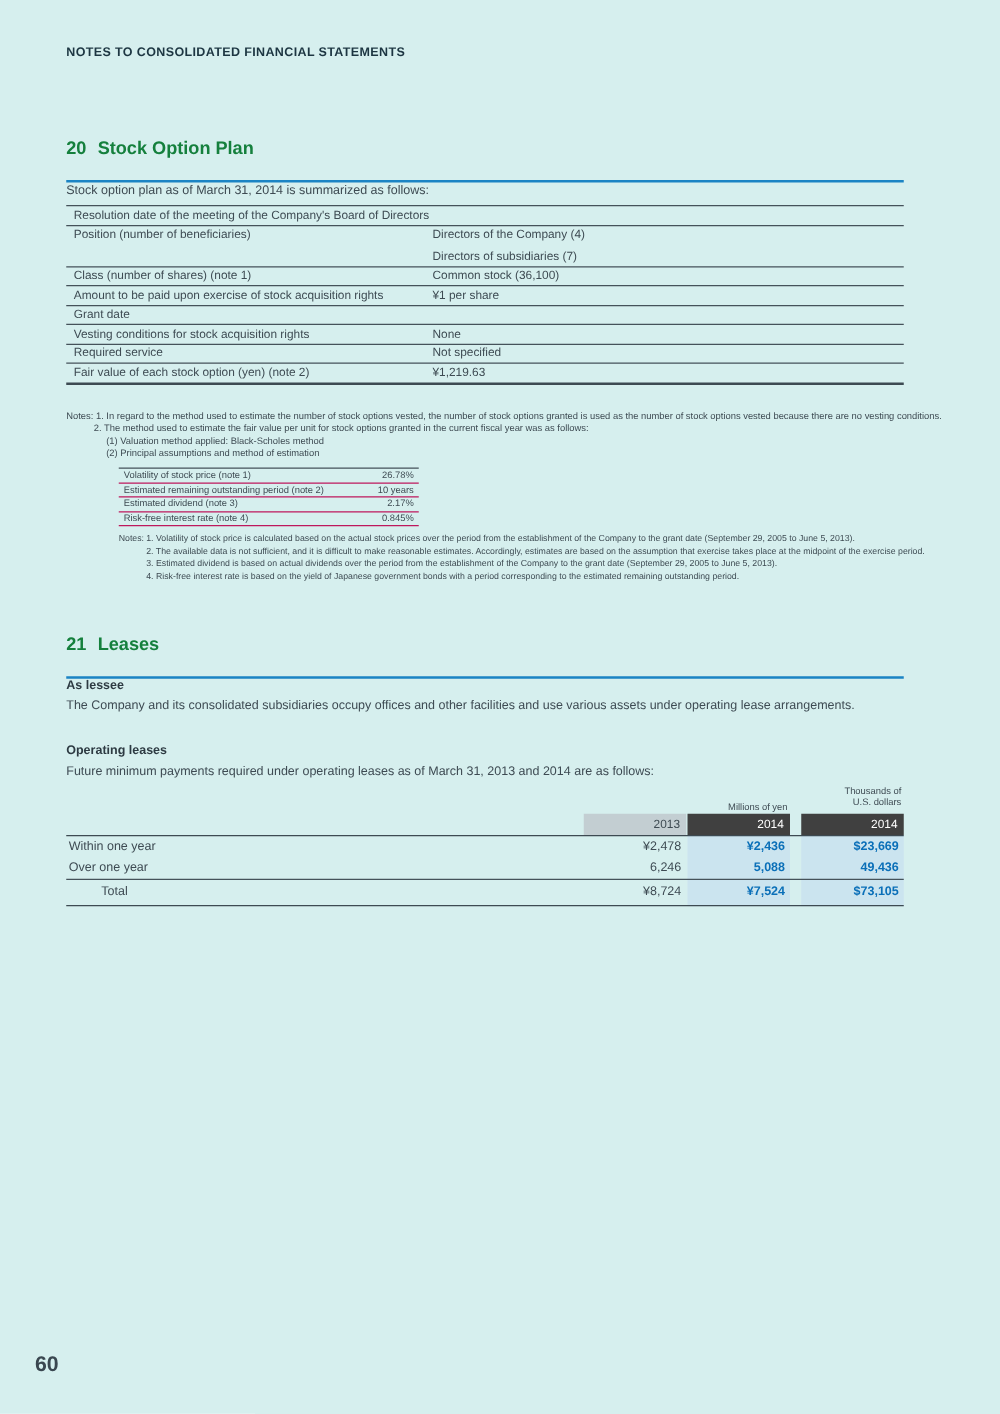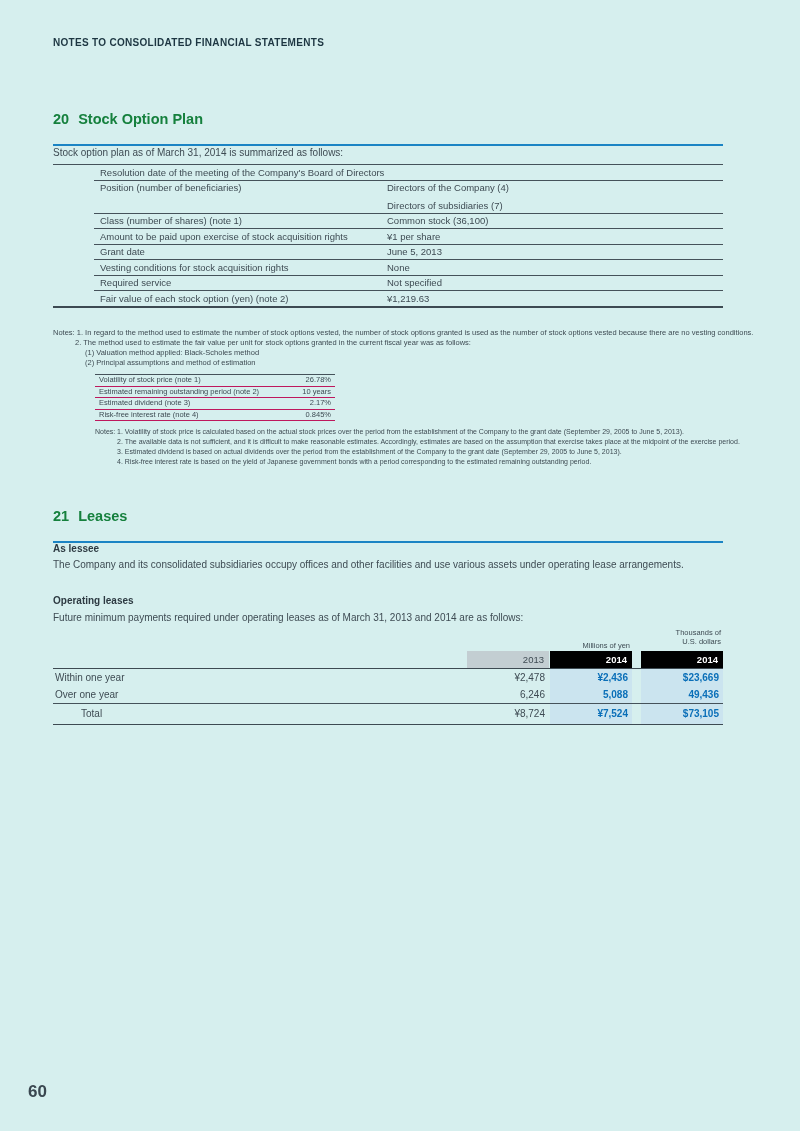--- a/index.html
+++ b/index.html
@@ -12,21 +12,21 @@
   .sec-title { position:absolute; left:53px; width:670px; font-size:14.5px; font-weight:bold; color:#15803d; padding-bottom:17px; border-bottom:2px solid #1b84c4; }
   .sec-title .num { margin-right:9px; }
   .sec20 { top:111px; }
   .sec21 { top:508px; }
 
   .body-text { position:absolute; left:53px; font-size:10px; color:#3e4b53; white-space:nowrap; }
   .bold-sub { font-weight:bold; color:#2d3a42; }
 
   
   .plan-table { position:absolute; left:53px; top:164px; width:670px; border-top:1.2px solid #45525a; border-bottom:2px solid #3d4a52; }
-  .plan-row { display:flex; border-bottom:1px solid #45525a; padding:1.5px 0; font-size:9.5px; line-height:11.5px;margin-left:41px; }
+  .plan-row { display:flex; border-bottom:1px solid #45525a; padding:1.5px 0; font-size:9.5px; line-height:11.5px; }
   .plan-row:last-child { border-bottom:none; }
   .plan-label { width:293px; flex:none; padding-left:6px; }
   .plan-value { flex:1; }
   .plan-value .v2 { margin-top:6px; }
 
   
   .notes-block { position:absolute; font-size:7.5px; line-height:10px; color:#3e4b53; white-space:nowrap; }
   .notes-1 { left:53px; top:328px; }
   .notes-1 .sub { padding-left:22px; }
   .notes-1 .sub2 { padding-left:32px; }
@@ -38,21 +38,21 @@
   .assume-table { position:absolute; left:95px; top:374px; width:240px; border-top:1px solid #45525a; font-size:7.5px; line-height:8.5px; }
   .assume-row { display:flex; justify-content:space-between; padding:1px 4px; border-bottom:1px solid #be185d; }
   .assume-row .val { text-align:center; }
 
   
   .lease-table { position:absolute; left:53px; top:628px; width:670px; height:100px; }
   .unit-usd { position:absolute; right:2px; top:0; text-align:right; font-size:7.5px; line-height:9px; }
   .unit-yen { position:absolute; left:0; top:13px; width:577px; text-align:right; font-size:7.5px; }
   .hdr-cell { position:absolute; top:23px; height:17px; width:82px; font-size:9.5px; line-height:17px; text-align:right; padding-right:5px; }
   .hdr-2013 { left:414px; background:#c3ced2; color:#3e4b53; }
-  .hdr-blue { background:#000000; color:#ffffff; font-weight:bold; }
+  .hdr-blue { background:#404040; color:#ffffff; font-weight:normal; }
   .hdr-2014y { left:497px; }
   .hdr-2014d { left:588px; }
   .col-bg { position:absolute; top:40px; height:57px; width:82px; background:#cbe4ef; }
   .col-bg.y { left:497px; }
   .col-bg.d { left:588px; }
   .hline { position:absolute; left:0; width:670px; }
   .hl-head { top:40px; border-top:1.5px solid #3d4a52; }
   .hl-mid  { top:75px; border-top:1px solid #45525a; }
   .hl-bot  { top:96px; border-top:1.5px solid #3d4a52; }
   .lease-row { position:absolute; left:0; width:670px; height:17px; font-size:10px; line-height:17px; }
@@ -94,21 +94,20 @@
     <div class="plan-row">
       <div class="plan-label">Class (number of shares) (note 1)</div>
       <div class="plan-value">Common stock (36,100)</div>
     </div>
     <div class="plan-row">
       <div class="plan-label">Amount to be paid upon exercise of stock acquisition rights</div>
       <div class="plan-value">¥1 per share</div>
     </div>
     <div class="plan-row">
       <div class="plan-label">Grant date</div>
-      <div class="plan-value">June 5, 2013</div>
     </div>
     <div class="plan-row">
       <div class="plan-label">Vesting conditions for stock acquisition rights</div>
       <div class="plan-value">None</div>
     </div>
     <div class="plan-row">
       <div class="plan-label">Required service</div>
       <div class="plan-value">Not specified</div>
     </div>
     <div class="plan-row">

